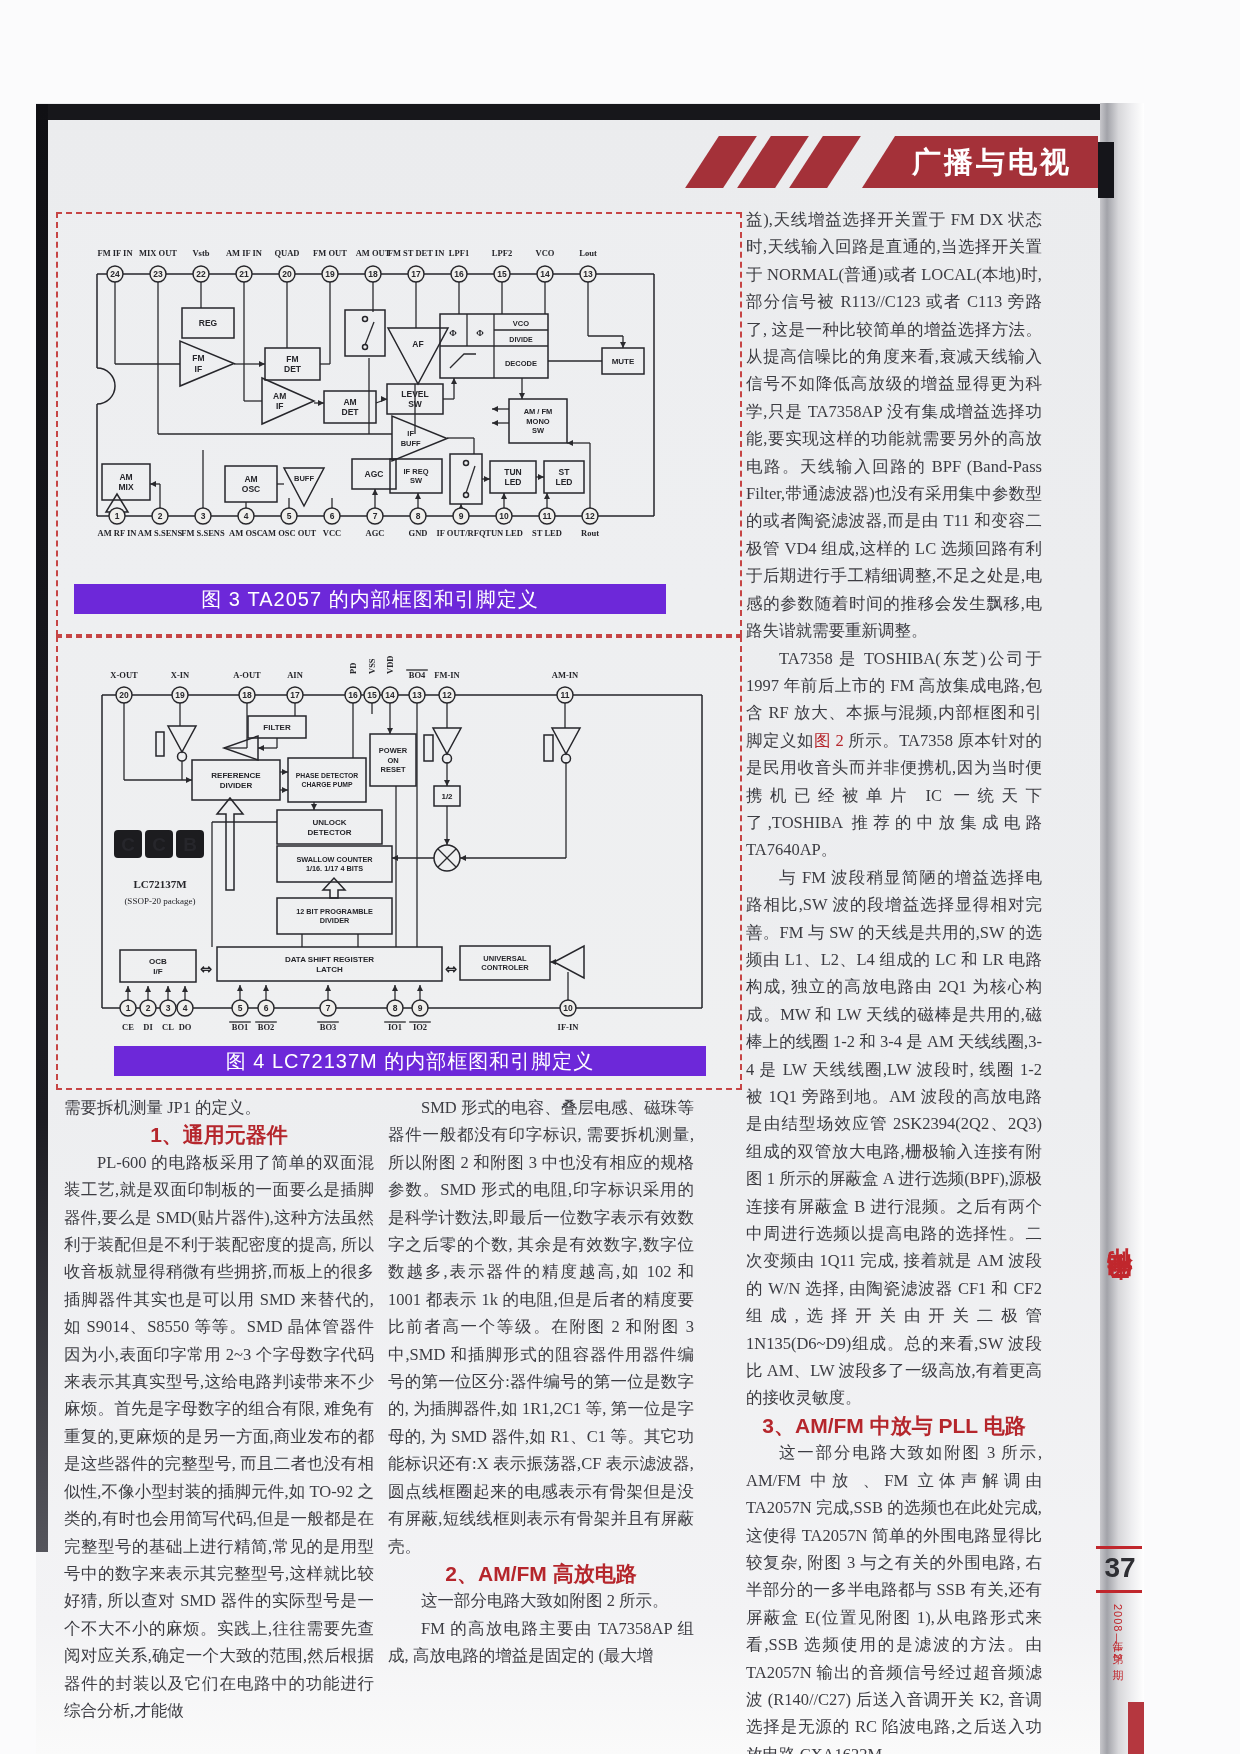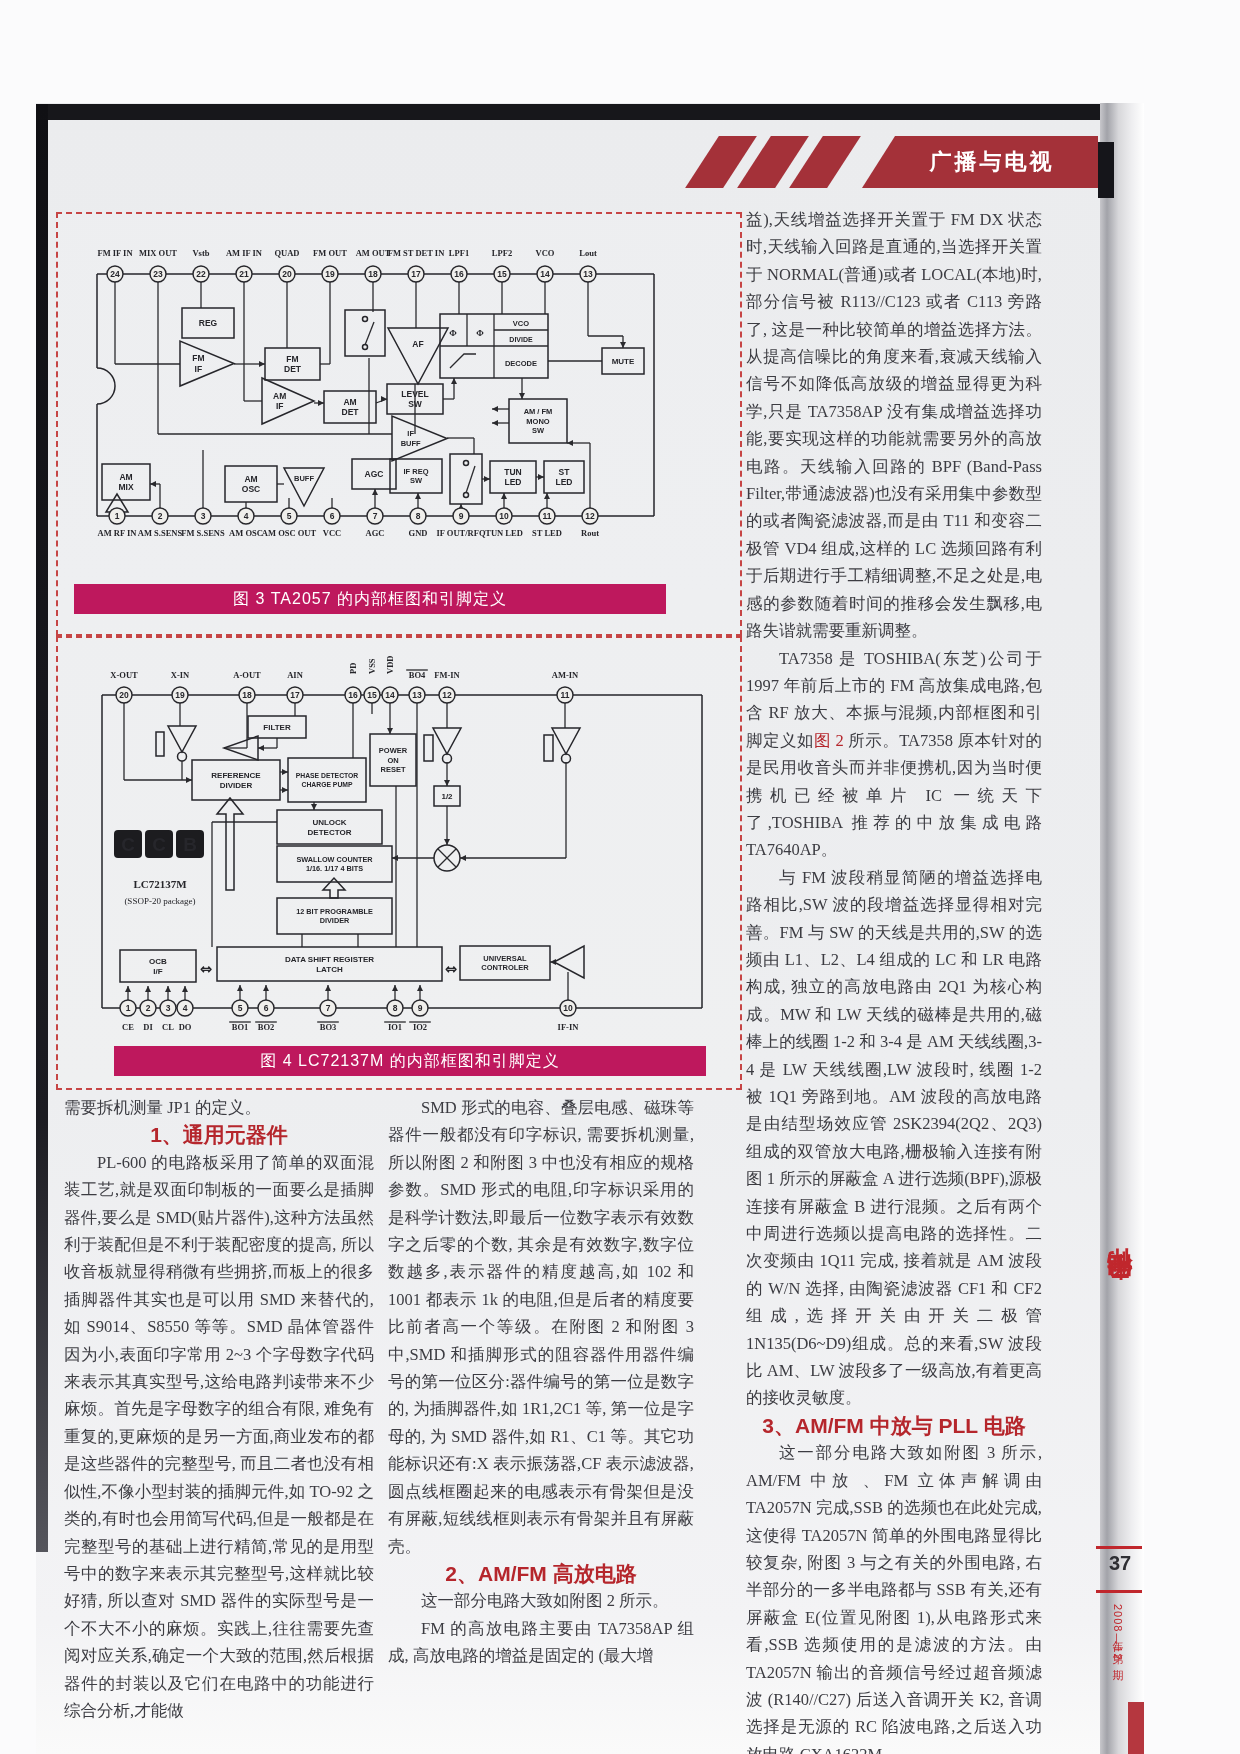--- a/index.html
+++ b/index.html
@@ -10,43 +10,43 @@
   .top-bar{position:absolute;left:38px;top:104px;width:1062px;height:16px;background:#17171b;}
   .left-bar{position:absolute;left:36px;top:104px;width:12px;height:1448px;
             background:linear-gradient(180deg,#101014 0%,#1c1c22 70%,#55555c 100%);}
   .corner-mark{position:absolute;left:1098px;top:142px;width:16px;height:56px;background:#15151a;}
   .page-edge{position:absolute;left:1100px;top:103px;width:44px;height:1651px;
              background:linear-gradient(90deg,#c7c7cb 0,#a2a3a9 16%,#d7d7da 42%,#eeeef0 72%,#ffffff 100%);}
   .stripe{position:absolute;top:136px;width:38px;height:52px;background:#a43139;transform:skewX(-33deg);}
   .banner-main{position:absolute;left:862px;top:136px;width:236px;height:52px;background:#a43139;
                clip-path:polygon(14% 0,100% 0,100% 100%,0 100%);}
   .banner-label{position:absolute;left:30px;top:0;width:200px;height:52px;line-height:52px;
-                color:#fff;font-size:22px;font-weight:bold;letter-spacing:3px;text-align:center;}
+                color:#fff;font-size:29px;font-weight:bold;letter-spacing:3px;text-align:center;}
   .fig-box{position:absolute;border:2px dashed #c64545;background:rgba(255,255,255,0.12);}
   .fig3-box{left:56px;top:212px;width:682px;height:420px;}
   .fig4-box{left:56px;top:636px;width:682px;height:450px;}
-  .fig-caption{position:absolute;left:16px;width:592px;height:30px;background:#be185d;
-               color:#fff;font-size:16px;letter-spacing:1px;display:flex;align-items:center;justify-content:center;}
+  .fig-caption{position:absolute;left:16px;width:592px;height:30px;background:#6d28d9;
+               color:#fff;font-size:20px;letter-spacing:1px;display:flex;align-items:center;justify-content:center;}
   .fig3-box .fig-caption{top:370px;}
   .fig4-box .fig-caption{top:408px;margin-left:40px;}
   .diagram{position:absolute;left:4px;top:2px;}
   .col{position:absolute;color:#3c3c42;}
   .right-col{left:746px;top:206px;width:296px;}
   .left-col{left:64px;top:1094px;width:310px;}
   .mid-col{left:388px;top:1094px;width:306px;}
   .para{margin:0;text-align:justify;font-size:16.5px;line-height:27.4px;font-family:Liberation Serif, serif;}
   .indent{text-indent:2em;}
   .col-heading{margin:0;text-align:center;font-size:21px;line-height:27.4px;font-weight:bold;color:#b5262c;}
   .red-text{color:#b5262c;}
   .magazine-logo{position:absolute;left:1102px;top:1226px;width:34px;height:140px;color:#c0272d;
                  font-weight:bold;font-size:25px;writing-mode:vertical-rl;transform:rotate(180deg);
                  letter-spacing:3px;text-align:center;}
   .pn-rule{position:absolute;left:1096px;width:46px;height:3px;background:#c0272d;}
   .page-number{position:absolute;left:1100px;top:1552px;width:40px;text-align:center;
-               font-size:20px;font-weight:bold;color:#2e2e33;}
+               font-size:28px;font-weight:bold;color:#2e2e33;}
   .issue-text{position:absolute;left:1110px;top:1604px;writing-mode:vertical-rl;
               font-size:11px;color:#c0272d;letter-spacing:1px;height:130px;}
   .bottom-sliver{position:absolute;left:1128px;top:1702px;width:16px;height:52px;background:#b5373f;}
   svg text{fill:#26262b;}
   svg .w{stroke:#2a2a2e;stroke-width:1.3;fill:none;}
   svg .blk{stroke:#26262b;stroke-width:1.5;fill:none;}
 </style>
 </head>
 <body>
 

